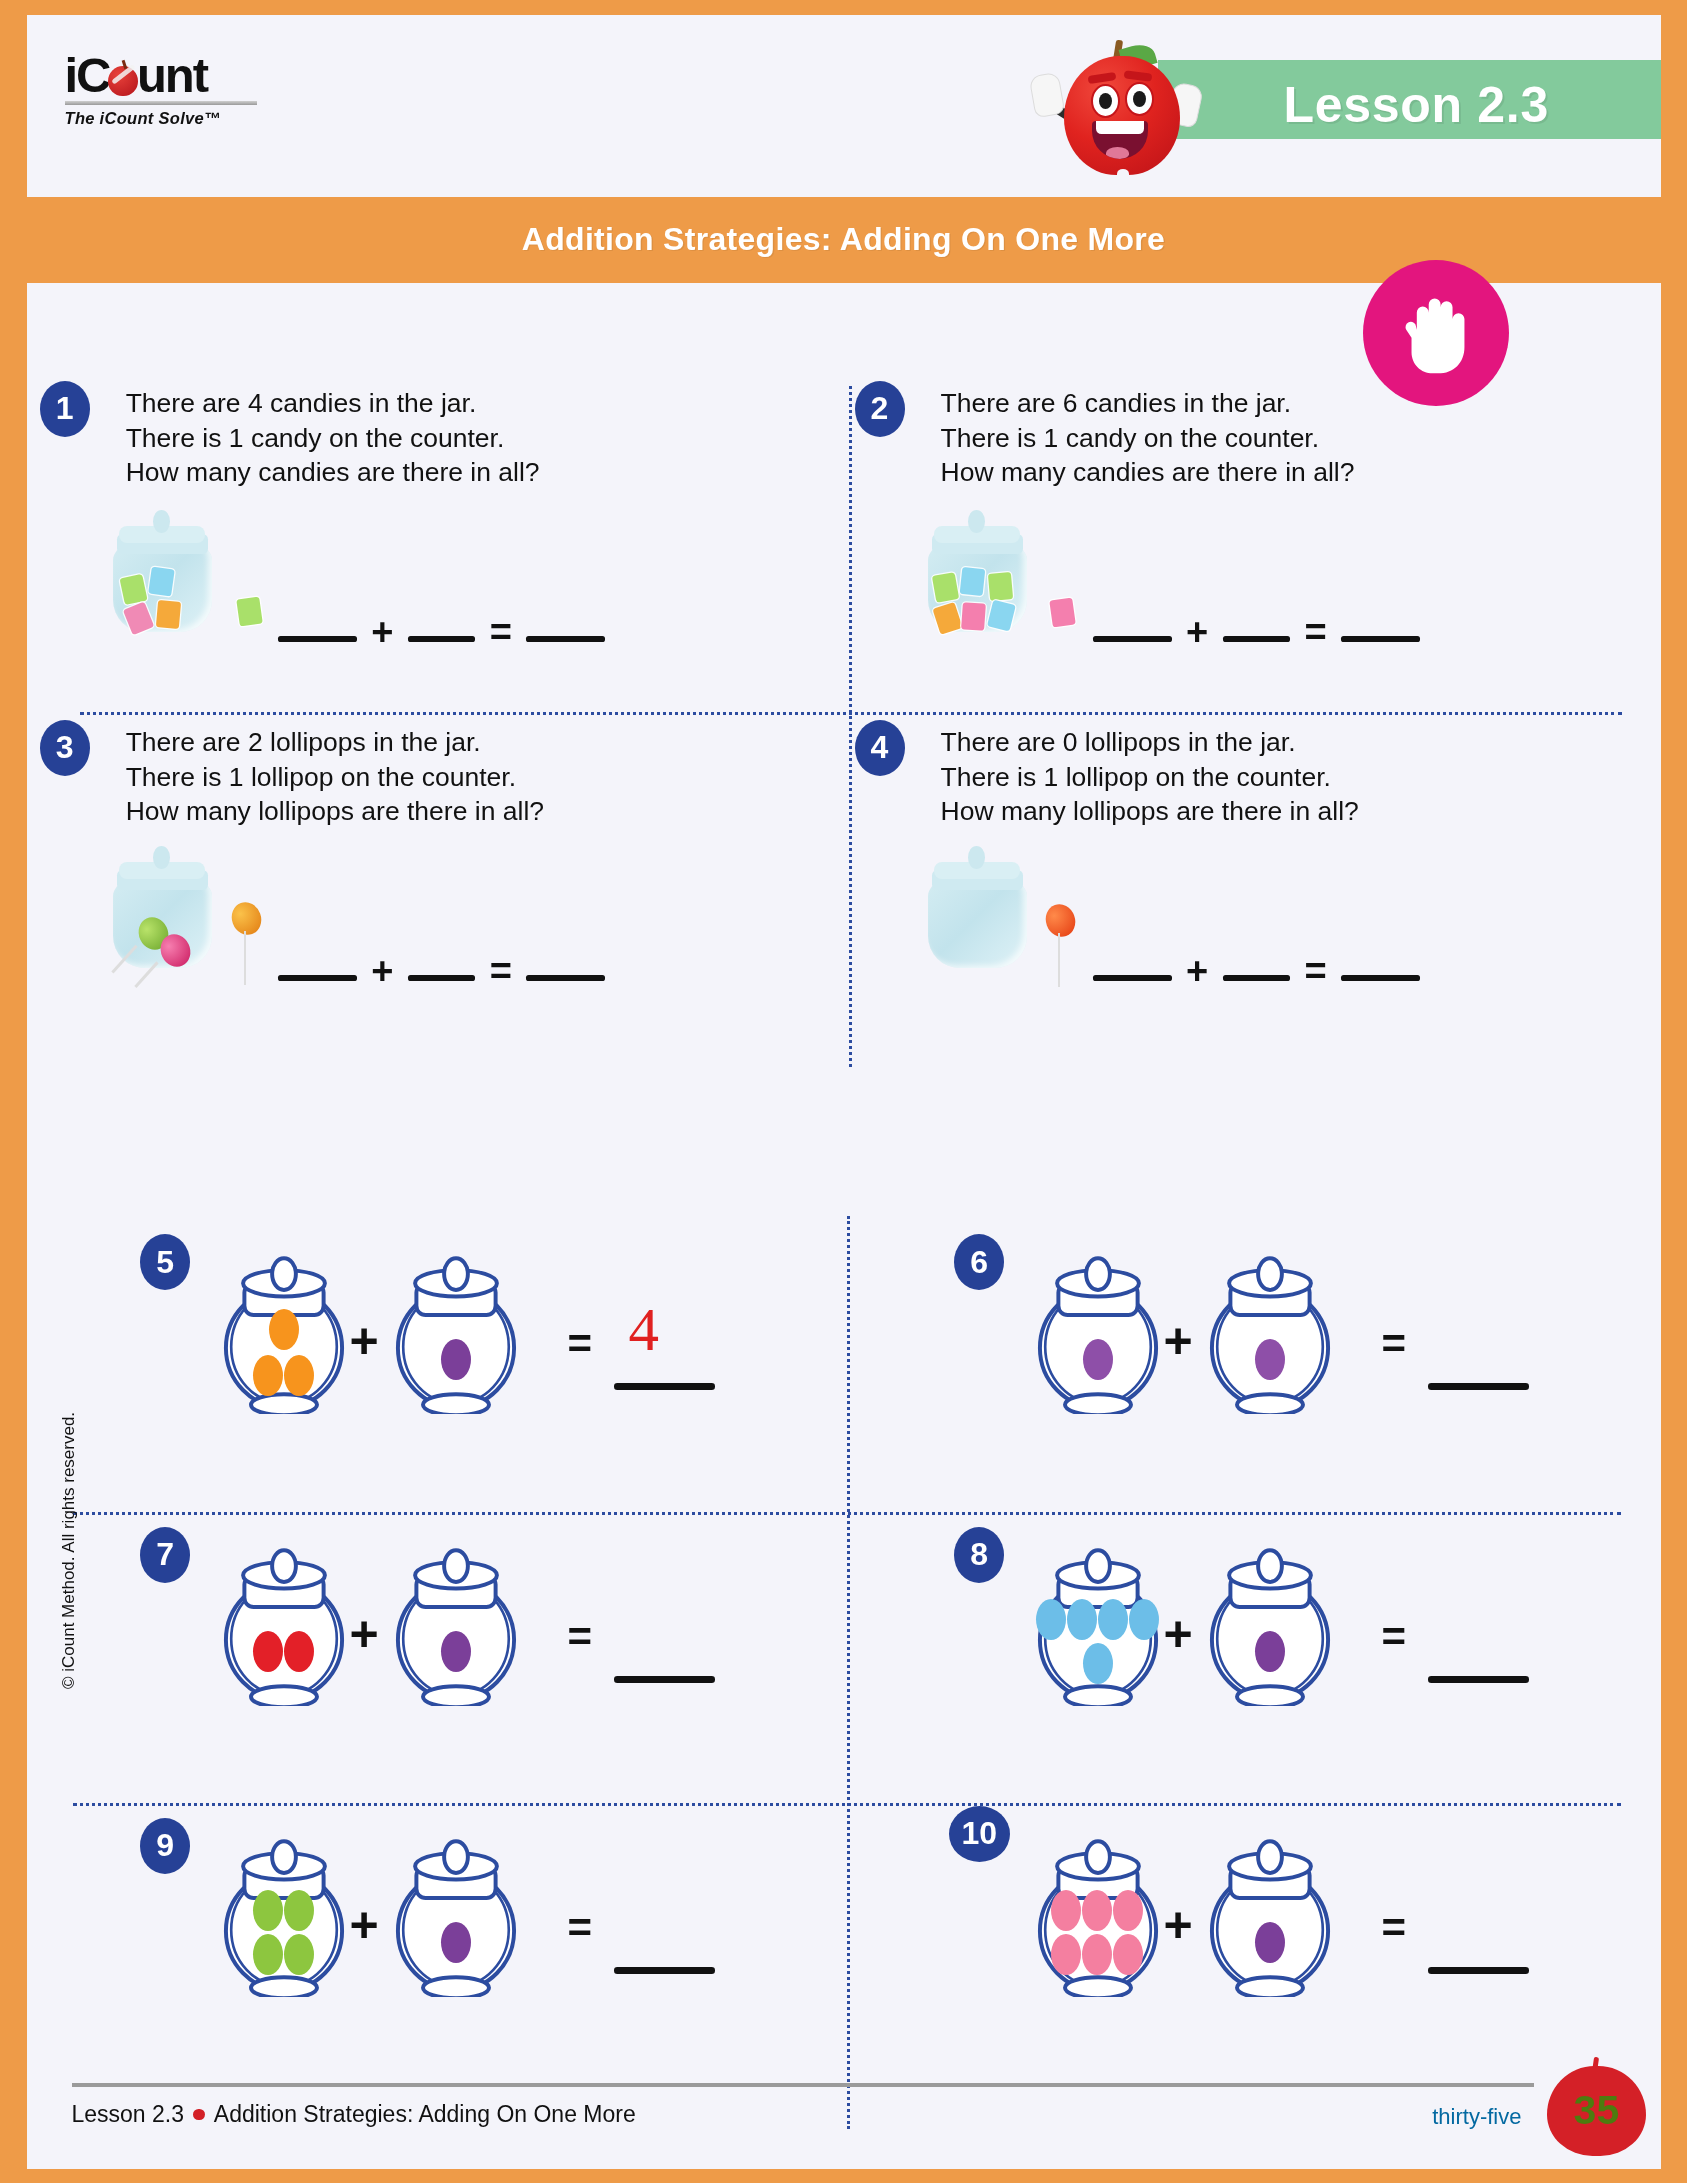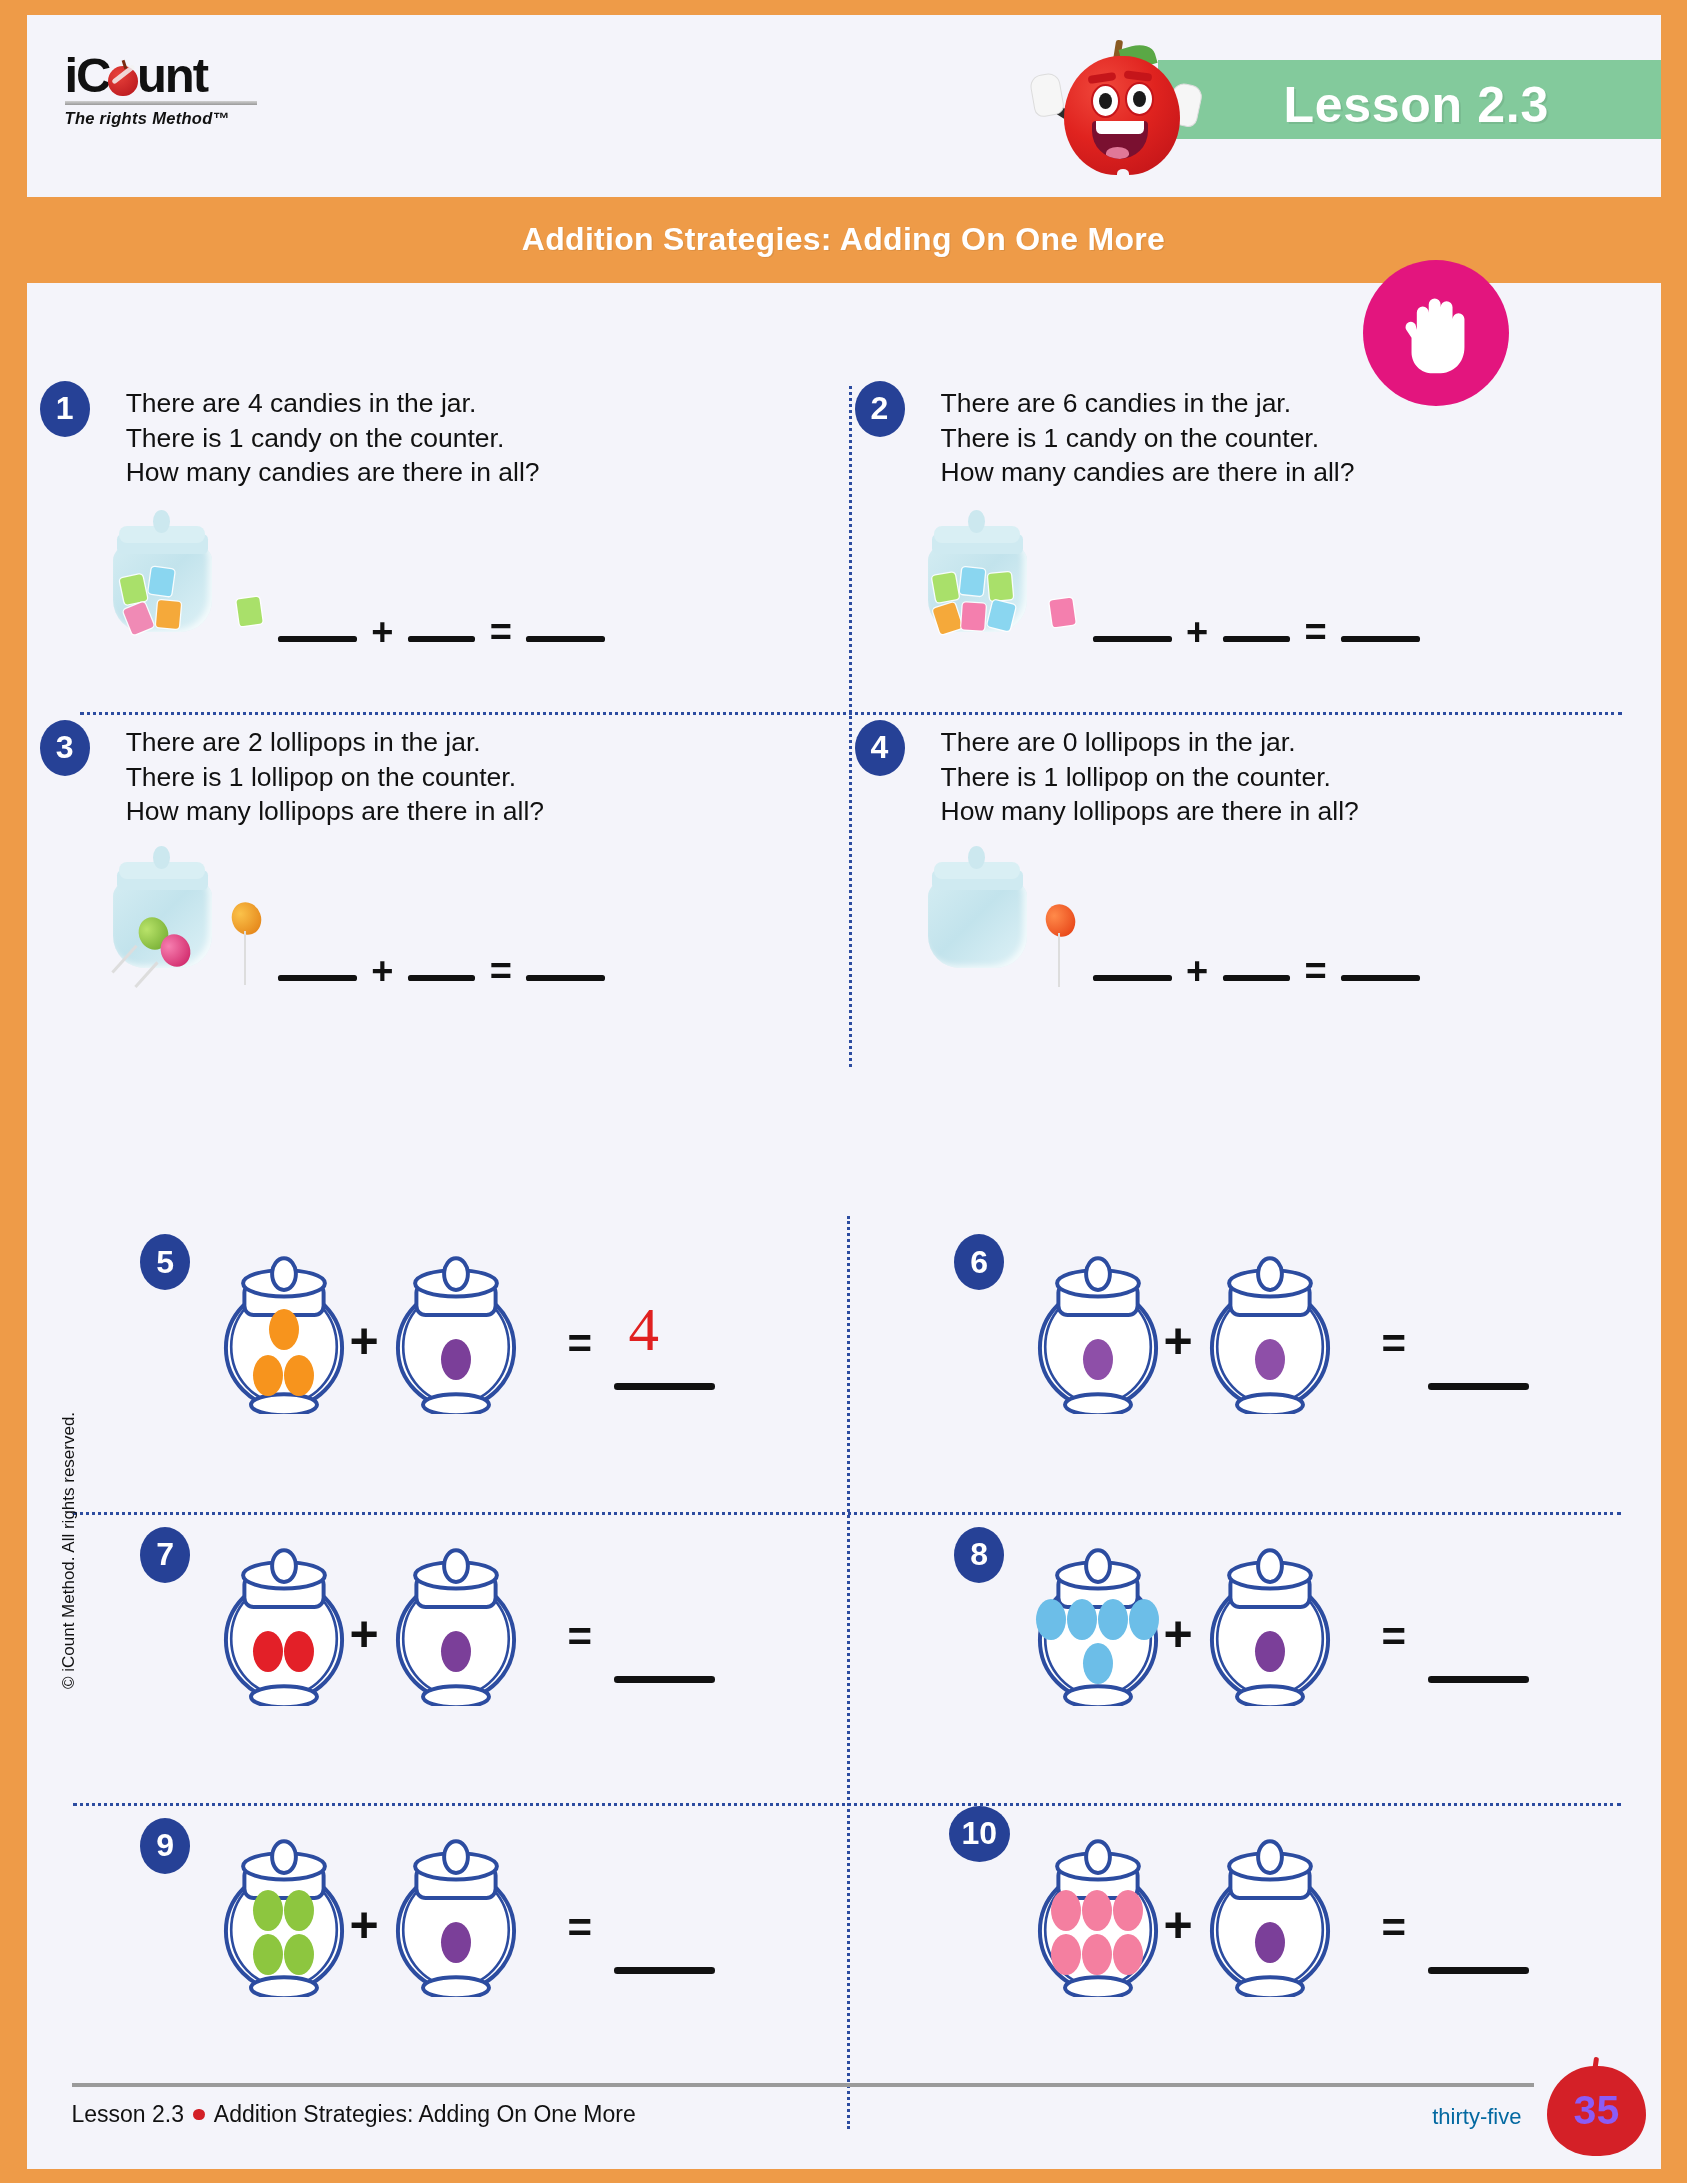--- a/index.html
+++ b/index.html
@@ -122,38 +122,38 @@
   
   .footer{position:absolute;left:0;bottom:0;width:1634px;height:126px;}
   .foot-rule{position:absolute;left:45px;top:40px;width:1462px;height:4px;background:#9a9a9a;}
   .foot-left{position:absolute;left:45px;top:58px;font-size:23px;color:#111;display:flex;align-items:center;gap:9.3px;}
   .foot-dot{width:11.2px;height:11.2px;border-radius:50%;background:#D32027;display:inline-block;}
   .foot-right{position:absolute;right:139px;top:61px;font-size:22px;color:#0369a1;}
   .page-apple{position:absolute;right:14.6px;top:14.6px;width:99px;height:99px;}
   .page-apple .pa-body{position:absolute;left:0;top:9.3px;width:99px;height:90px;background:#D42027;
       border-radius:48% 48% 46% 46%/54% 54% 46% 46%;}
   .page-apple .pa-stem{position:absolute;left:46px;top:0;width:4.6px;height:16px;background:#D42027;border-radius:2px;transform:rotate(8deg);}
-  .page-apple .pa-num{position:absolute;left:0;top:30px;width:99px;text-align:center;font-size:41px;font-weight:bold;color:#8b5cf6;}
+  .page-apple .pa-num{position:absolute;left:0;top:30px;width:99px;text-align:center;font-size:41px;font-weight:bold;color:#4d7c0f;}
 
   .copyright{position:absolute;left:32px;top:1674px;transform:rotate(-90deg);transform-origin:left top;
       font-size:17px;color:#111;white-space:nowrap;}
 </style>
 </head>
 <body>
 
 <div class="page">
 
   <div class="header">
 
     <div class="logo">
       <div class="logo-main">
         <span>iC</span><span class="logo-apple"></span><span>unt</span>
       </div>
       <div class="logo-rule"></div>
-      <div class="logo-sub">The rights Method™</div>
+      <div class="logo-sub">The iCount Solve™</div>
     </div>
 
     <div class="lesson-badge">
       <div class="lesson-badge-text">Lesson 2.3</div>
     </div>
 
     <div class="mascot">
       <div class="arm l"></div>
         <div class="arm r"></div>
       <div class="glove l"></div>

